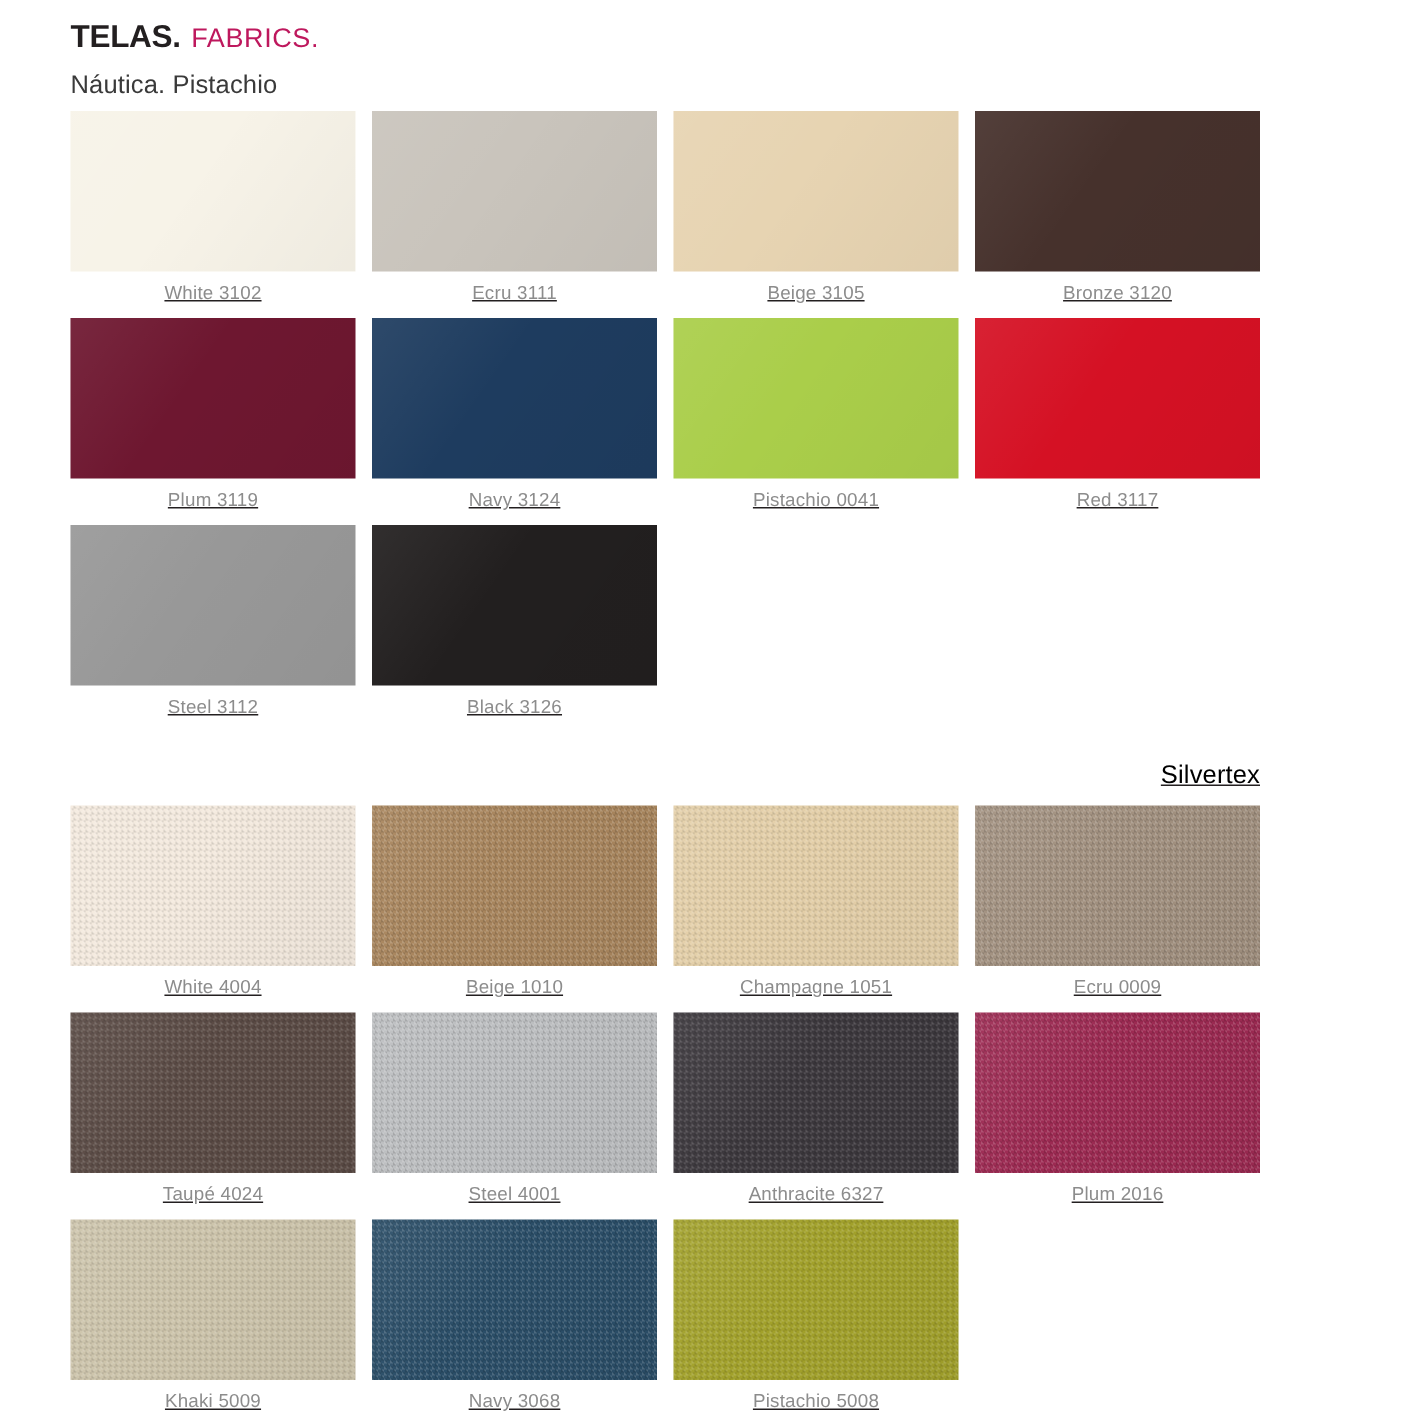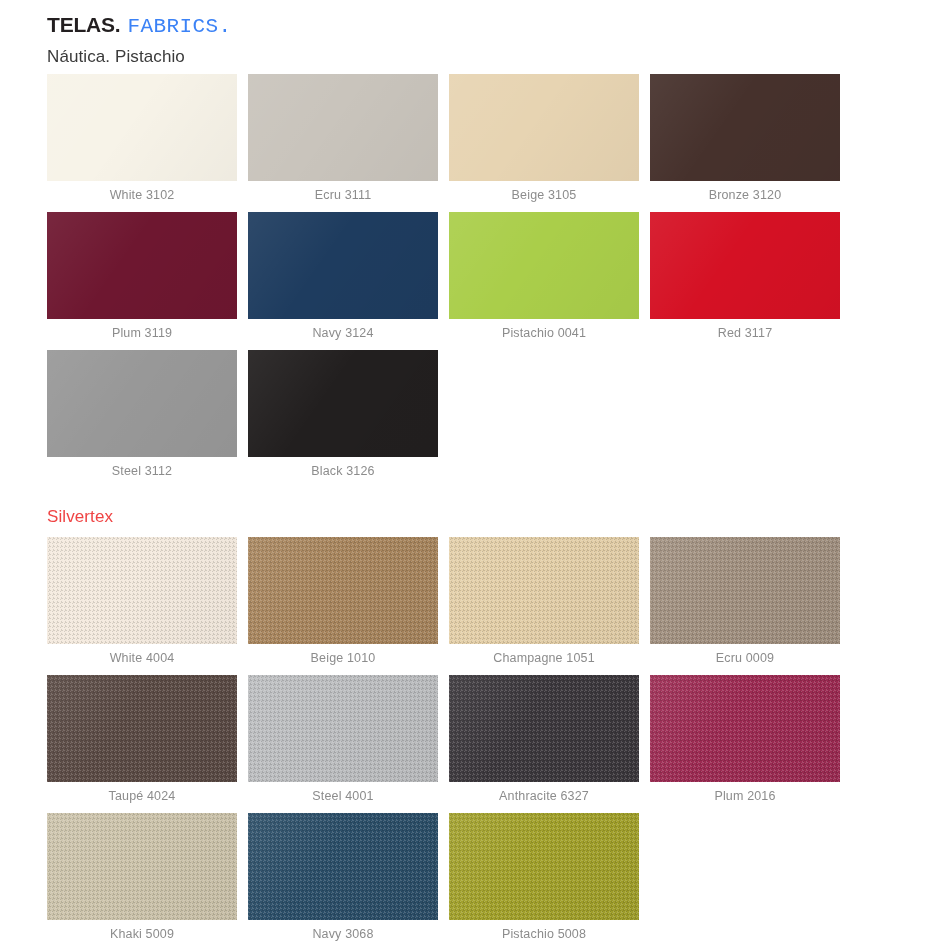--- a/index.html
+++ b/index.html
@@ -33,49 +33,50 @@
     gap: 7px;
     white-space: nowrap;
   }
   .title-es {
     font-size: 21px;
     font-weight: bold;
     letter-spacing: -0.2px;
     color: #231f20;
   }
   .title-en {
-    font-size: 21px;
+    font-size: 18px;
     font-weight: normal;
     letter-spacing: 0.4px;
-    color: #3b82f6;
-    font-family: Liberation Mono, monospace;
+    color: #be185d;
   }
 
   .subtitle {
     position: absolute;
     left: 47px;
     top: 47px;
     font-size: 17px;
     color: #3a3a3a;
     letter-spacing: 0.1px;
     white-space: nowrap;
   }
 
   
   .section {
     position: absolute;
     left: 47px;
     width: 793px;
+    text-decoration: underline;
   }
   .section-heading {
     font-size: 17px;
-    color: #ef4444;
+    color: #000000;
     letter-spacing: 0.1px;
     margin: 0 0 10px 0;
     white-space: nowrap;
+    text-align: right;
   }
 
   .swatch-row {
     display: flex;
     gap: 11px;
     margin-bottom: 10px;
   }
   .swatch-cell {
     width: 190px;
     flex: 0 0 190px;

